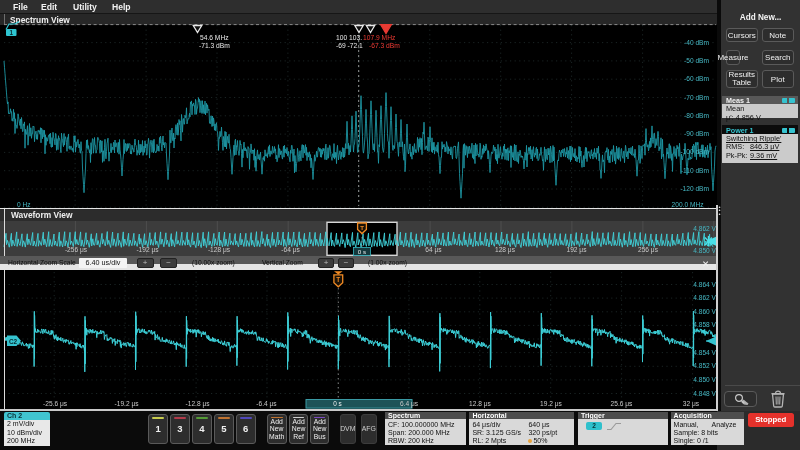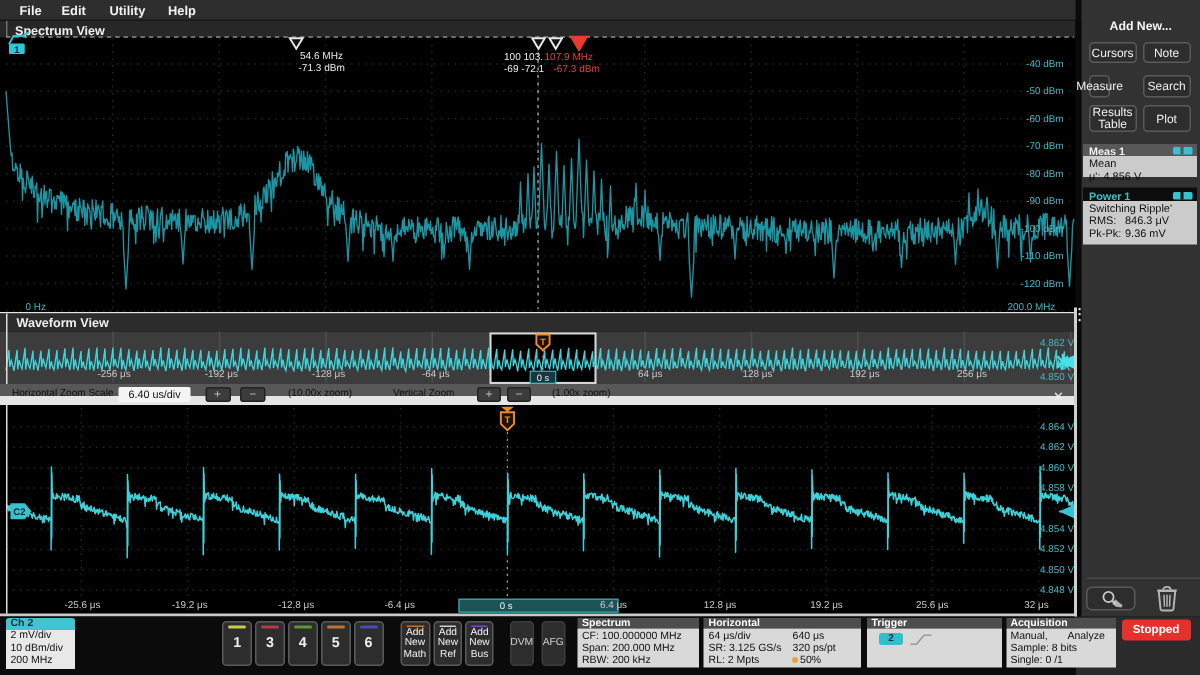--- a/index.html
+++ b/index.html
@@ -292,21 +292,21 @@
     <span style="position:absolute;right:3px;top:2px;width:13px;height:5px;background:#35c3cf;border-radius:1px;"></span>
     <span style="position:absolute;right:8.5px;top:2px;width:1.6px;height:5px;background:#585858;"></span>
   </div>
   <div style="position:absolute;left:1px;top:104.2px;width:75.5px;height:14px;background:#cbcbcb;color:#111;font-size:7.3px;line-height:8.4px;padding:1px 0 0 4px;box-sizing:border-box;">Mean<br>μ': 4.856 V</div>
 
   <div style="position:absolute;left:1px;top:125.4px;width:75.5px;height:8.8px;background:#0c0c0c;">
     <span style="position:absolute;left:4px;top:0.8px;font-size:7.2px;font-weight:bold;color:#35c3cf;">Power 1</span>
     <span style="position:absolute;right:3px;top:2.2px;width:13px;height:5px;background:#35c3cf;border-radius:1px;"></span>
     <span style="position:absolute;right:8.5px;top:2.2px;width:1.6px;height:5px;background:#0c0c0c;"></span>
   </div>
-  <div style="position:absolute;left:1px;top:134.2px;width:75.5px;height:28.6px;background:#cbcbcb;color:#111;font-size:7.3px;line-height:8.2px;padding:1px 0 16px 4px;box-sizing:border-box;">Switching Ripple'<br>
+  <div style="position:absolute;left:1px;top:134.2px;width:75.5px;height:28.6px;background:#cbcbcb;color:#111;font-size:7.3px;line-height:8.2px;padding:1px 0 16px 4px;box-sizing:border-box;text-decoration:underline;">Switching Ripple'<br>
     <span style="display:inline-block;width:24px;">RMS:</span>846.3 μV<br>
     <span style="display:inline-block;width:24px;">Pk-Pk:</span>9.36 mV</div>
 
   <div style="position:absolute;left:4px;top:385.3px;width:75px;height:1px;background:#4a4a4a;"></div>
   <div class="btn" style="left:3px;top:390.8px;width:33px;height:16.6px;border-radius:4px;">
     <svg width="20" height="13" viewBox="0 0 20 13">
         <circle cx="8" cy="5" r="3.4" fill="none" stroke="#c9c9c9" stroke-width="1.2"></circle>
         <line x1="10.4" y1="7.4" x2="13" y2="10" stroke="#c9c9c9" stroke-width="1.4"></line>
         <path d="M12.5 6.5 l3 2.5 l2 1.5 l-1 1.5 l-3.5 -0.5 l-2.5 -2" fill="#c9c9c9" opacity="0.85"></path>
       </svg>

